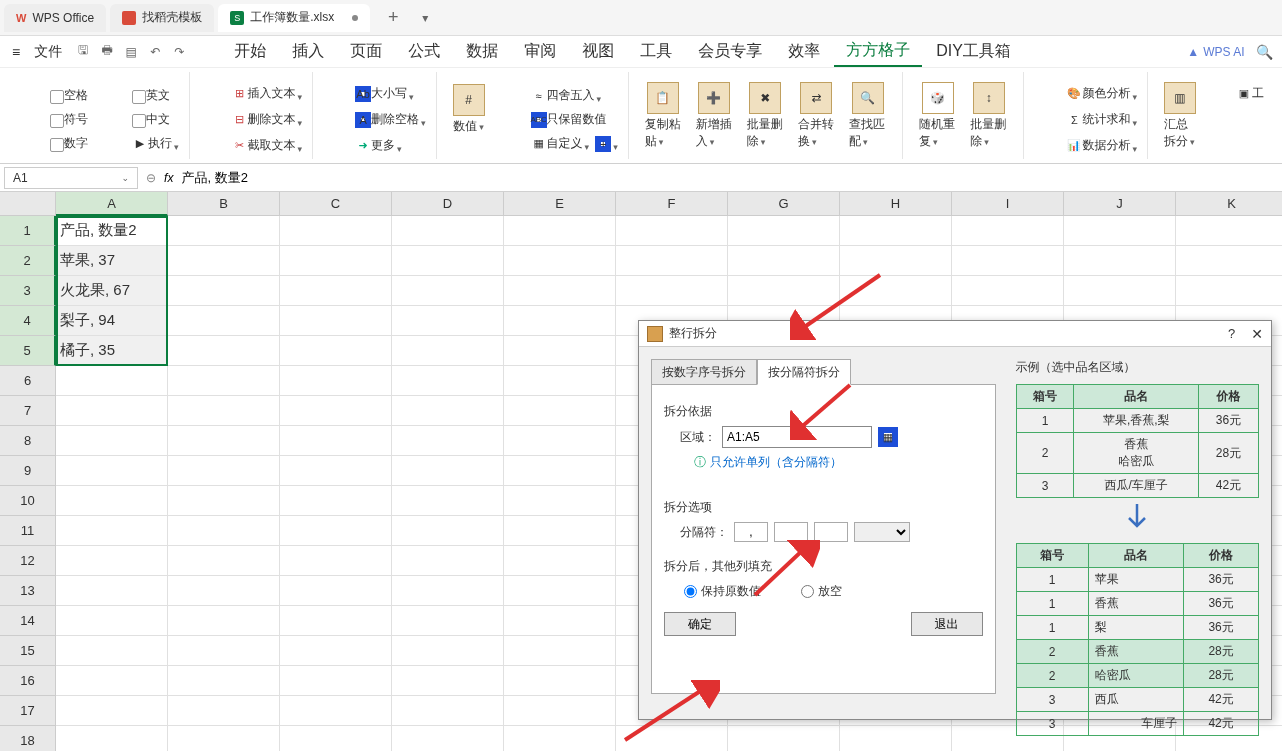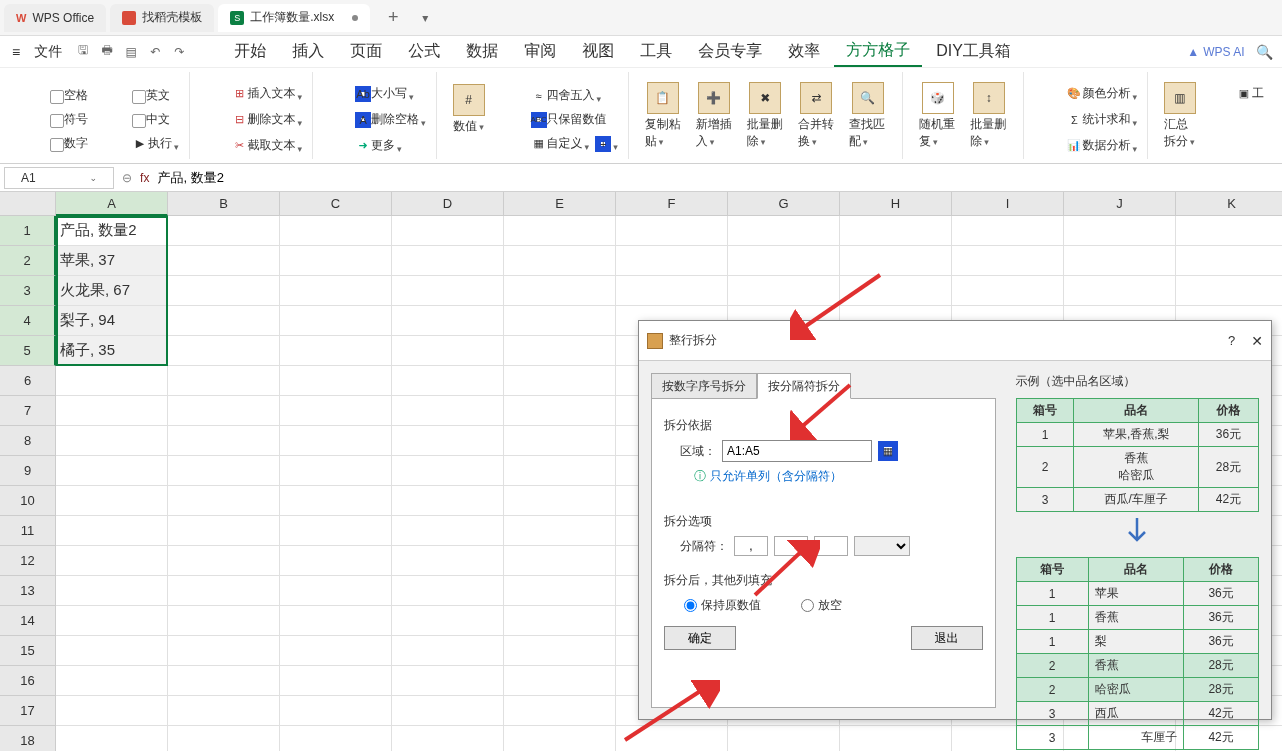--- a/index.html
+++ b/index.html
@@ -30,42 +30,42 @@
 .ribbon-group:last-child{border-right:none;}
 .rb-item { display:flex; align-items:flex-end; gap:0; height:24px; font-size:12px; color:#333; cursor:pointer; white-space:nowrap;padding-left:32px;}
 .rb-check { width:14px; height:14px; border:1px solid #999; border-radius:2px; display:inline-block;}
 .rb-icon { width:16px; height:16px; display:inline-flex; align-items:center; justify-content:center; font-size:11px;}
 .rb-icon.box { border:6px solid #1d4ed8; }
 .arrow-down { font-size:9px; color:#666; margin-left:2px;}
 .rb-big { display:flex; flex-direction:column; align-items:center; gap:2px; padding:4px 6px; cursor:pointer;}
 .rb-big-icon { width:32px; height:32px; background:#f0e0c0; border:1px solid #c0a060; display:flex; align-items:center; justify-content:center;}
 
 .name-bar { height: 28px; display: flex; align-items: center; border-bottom: 1px solid #d0d0d0; padding: 0 4px; gap: 8px;}
-.name-box { width: 110px; height: 22px; border: 1px solid #ccc; padding: 0 16px; display:flex; align-items:center; justify-content:space-between; font-size:12px;}
+.name-box { width: 134px; height: 22px; border: 1px solid #ccc; padding: 0 8px; display:flex; align-items:center; justify-content:space-between; font-size:12px;}
 .fx-area { display:flex; align-items:center; gap: 8px; flex:1;}
-.fx-icon { color:#7f1d1d;}
+.fx-icon { font-style:italic; color:#000000;}
 .formula-input { border:none; outline:none; font-size:13px; flex:1; font-family: inherit;}
 
 .sheet-area { display:flex; height: calc(751px - 36px - 32px - 96px - 28px); }
 .corner { width: 56px; height: 24px; background:#e8e8e8; border-right:1px solid #ccc; border-bottom:1px solid #ccc;}
 .col-headers { display:flex; height:24px;}
 .col-h { width:112px; background:#e8e8e8; border-right:1px solid #ccc; border-bottom:1px solid #ccc; display:flex; align-items:center; justify-content:center; font-size:13px;}
 .col-h.sel { background:#d4e8d4; border-bottom:2px solid #0a7d3e;}
 .row-headers { display:flex; flex-direction:column; width:56px;}
 .row-h { height:30px; background:#e8e8e8; border-right:1px solid #ccc; border-bottom:1px solid #ccc; display:flex; align-items:center; justify-content:center; font-size:13px;}
 .row-h.sel { background:#d4e8d4; border-right:2px solid #0a7d3e;}
 .cells { position:relative;}
 .cell-row { display:flex; height:30px;}
 .cell { width:112px; height:30px; border-right:1px solid #e0e0e0; border-bottom:1px solid #e0e0e0; padding:2px 4px; font-size:15px; display:flex; align-items:center; overflow:hidden; white-space:nowrap;}
 .cell.sel-range { background:#f0f0f0;}
 .selection { position:absolute; border:2px solid #0a7d3e; pointer-events:none; left:0; top:0; width:112px; height:150px;}
 
 
 .dialog { position:absolute; left:638px; top:320px; width:634px; height:400px; background:#f0f0f0; border:1px solid #888; box-shadow: 2px 2px 8px rgba(0,0,0,0.25);}
-.dlg-title { height:40px; background:#fff; border-bottom:1px solid #ccc; display:flex; align-items:center; padding:0 8px; gap:6px;}
+.dlg-title { height:26px; background:#fff; border-bottom:1px solid #ccc; display:flex; align-items:center; padding:0 8px; gap:6px;}
 .dlg-title-icon { width:16px; height:16px; background:#d8a050; border:1px solid #a07030;}
 .dlg-title-right { margin-left:auto; display:flex; gap:16px; font-size:13px;}
 .dlg-close { cursor:pointer; font-size:14px;}
 .dlg-body { display:flex; padding:12px; gap:20px;}
 .dlg-left { width:368px;}
 .dlg-tabs { display:flex; height:26px;}
 .dlg-tab { padding:4px 10px; border:1px solid #aaa; background:#e8e8e8; font-size:12px; cursor:pointer;}
 .dlg-tab.active { background:#fff; border-bottom:1px solid #fff;}
 .dlg-panel { border:1px solid #aaa; background:#fff; padding:12px; margin-top:-1px; height:310px;}
 .dlg-group-label { font-size:12px; margin:6px 0; color:#333;}

